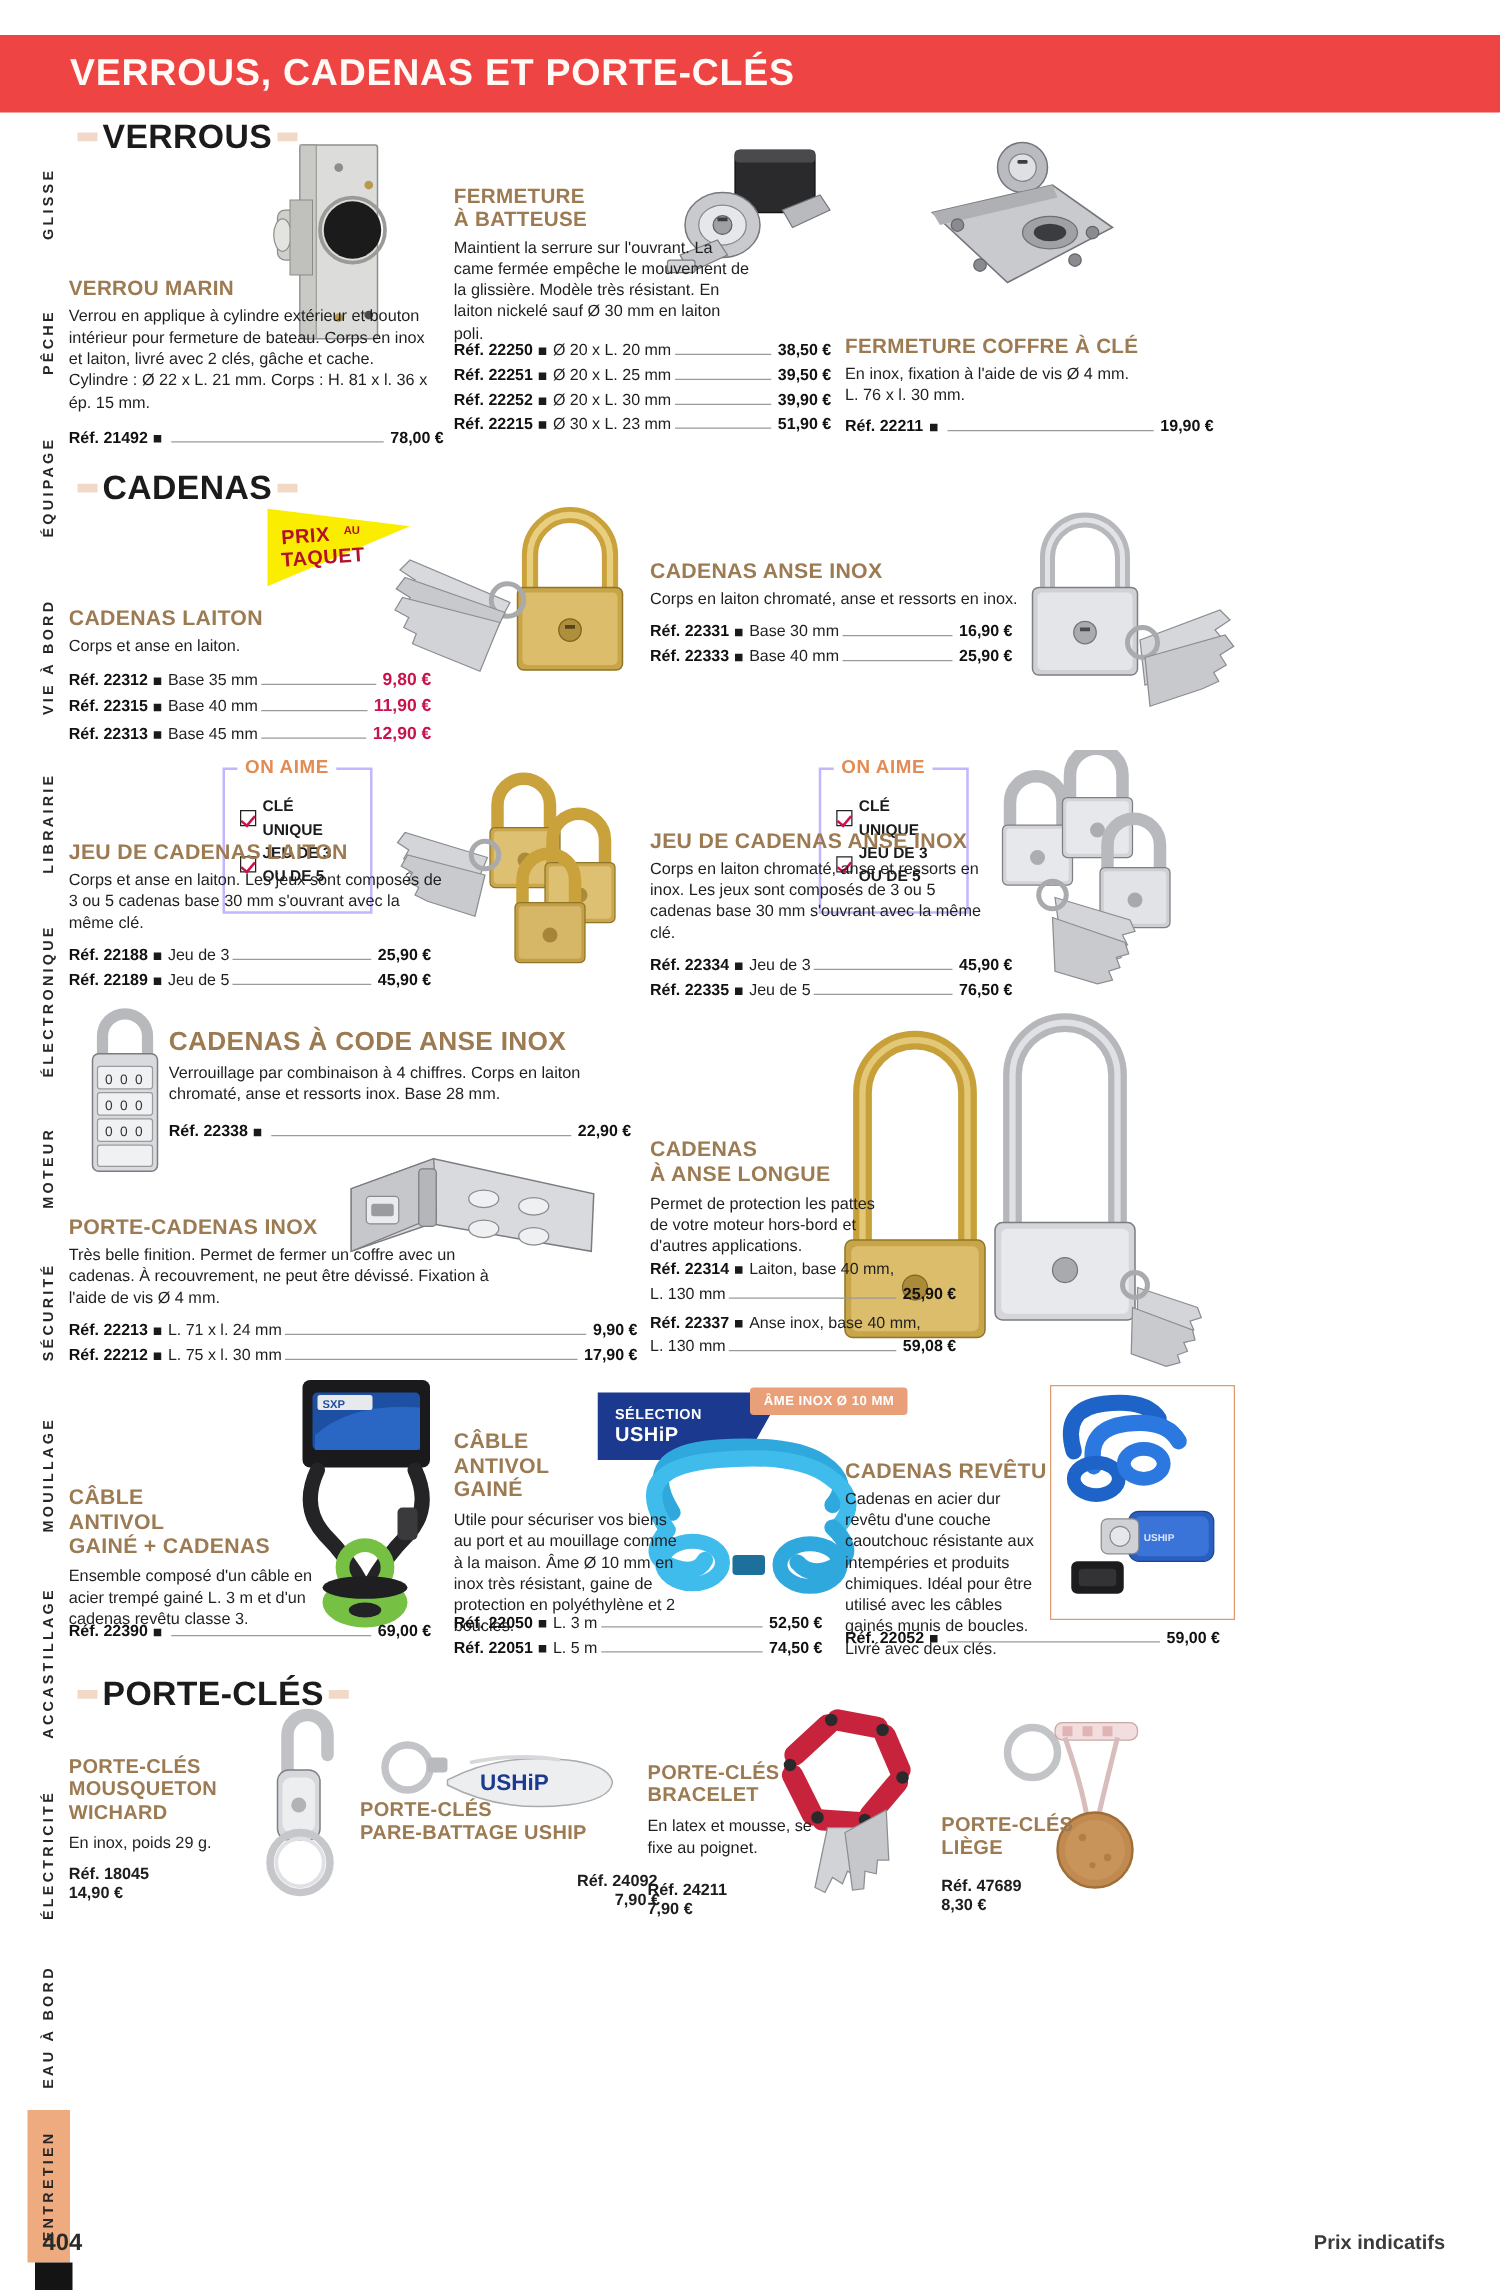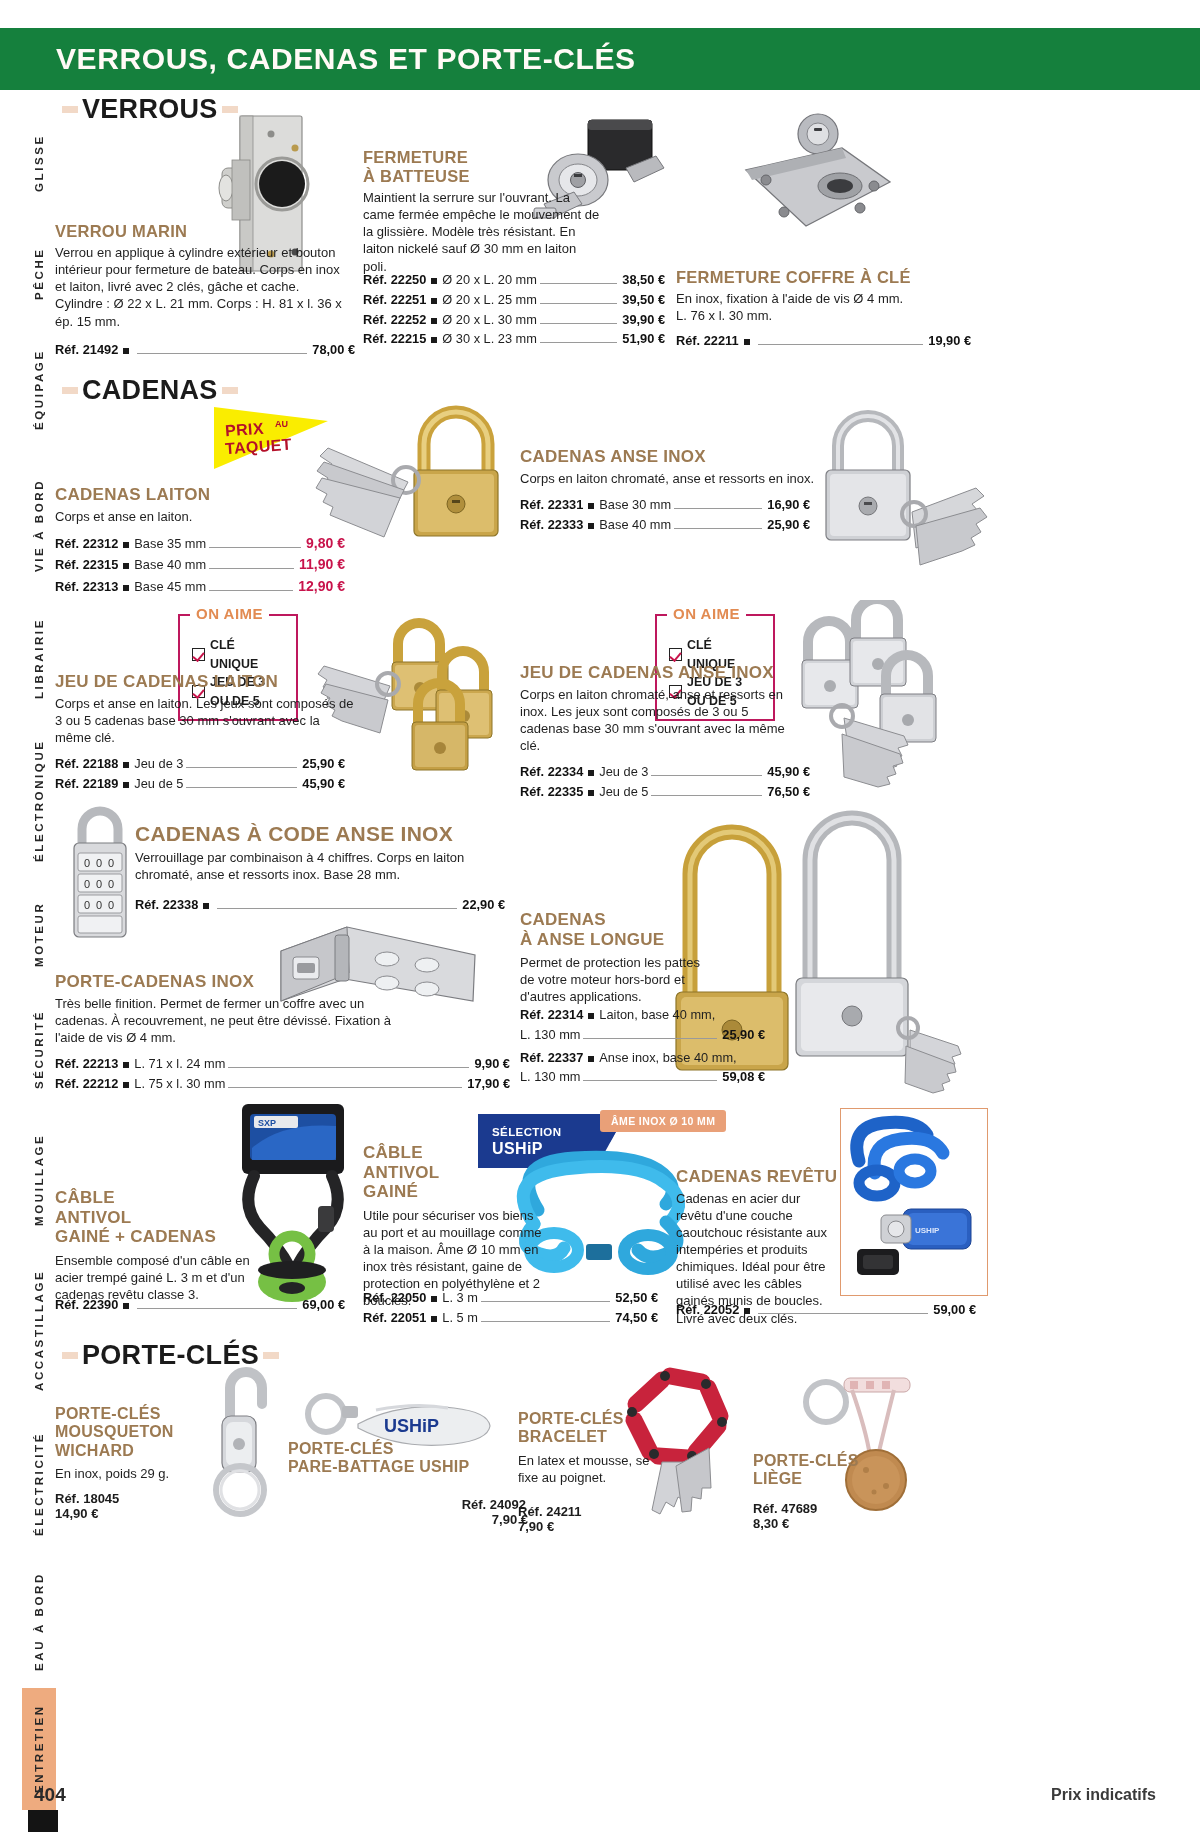--- a/index.html
+++ b/index.html
@@ -24,21 +24,21 @@
     text-align: center;
     font-size: 11.5px; letter-spacing: 2.6px; font-weight: 600;
     color: #262626; white-space: nowrap;
     display: flex; align-items: center; justify-content: center;
   }
   .rail-item.active { background: #eeab7f; }
 
   
   .topbar {
     position: absolute; left: 0; top: 28px; width: 1200px; height: 62px;
-    background: #15803d;
+    background: #ef4444;
   }
   .topbar h1 {
     position: absolute; left: 56px; top: 50%; transform: translateY(-50%);
     font-size: 30px; font-weight: 700; letter-spacing: 0.6px; color: #fffaf6;
   }
 
   
   .sec-head {
     position: absolute;
     font-size: 27px; font-weight: 800; letter-spacing: 0.3px;
@@ -77,22 +77,22 @@
     flex: 1 1 auto; min-width: 10px;
     border-bottom: 1px solid #9a9a9a; margin: 0 3px 3px 3px;
   }
   .row .price { font-weight: 800; color: #111; padding-left: 2px; }
   .row .price.red { color: #c8134b; font-size: 14px; }
 
   .price-sm { font-size: 13px; font-weight: 800; }
 
   
   .onaime {
-    position: absolute; border: 2px solid #be185d;
-    padding: 20px 14px 9px 12px;
+    position: absolute; border: 2px solid #c4b5fd;
+    padding: 20px 14px 19px 12px;
   }
   .onaime .lbl {
     position: absolute; top: -11px; left: 10px; background: #fff;
     padding: 0 6px; font-size: 15px; font-weight: 800; color: #e28b52;
     letter-spacing: 0.5px;
   }
   .onaime .opt {
     display: flex; align-items: center; font-size: 12.4px; font-weight: 700;
     color: #1b1b1b; line-height: 1.5;
   }

